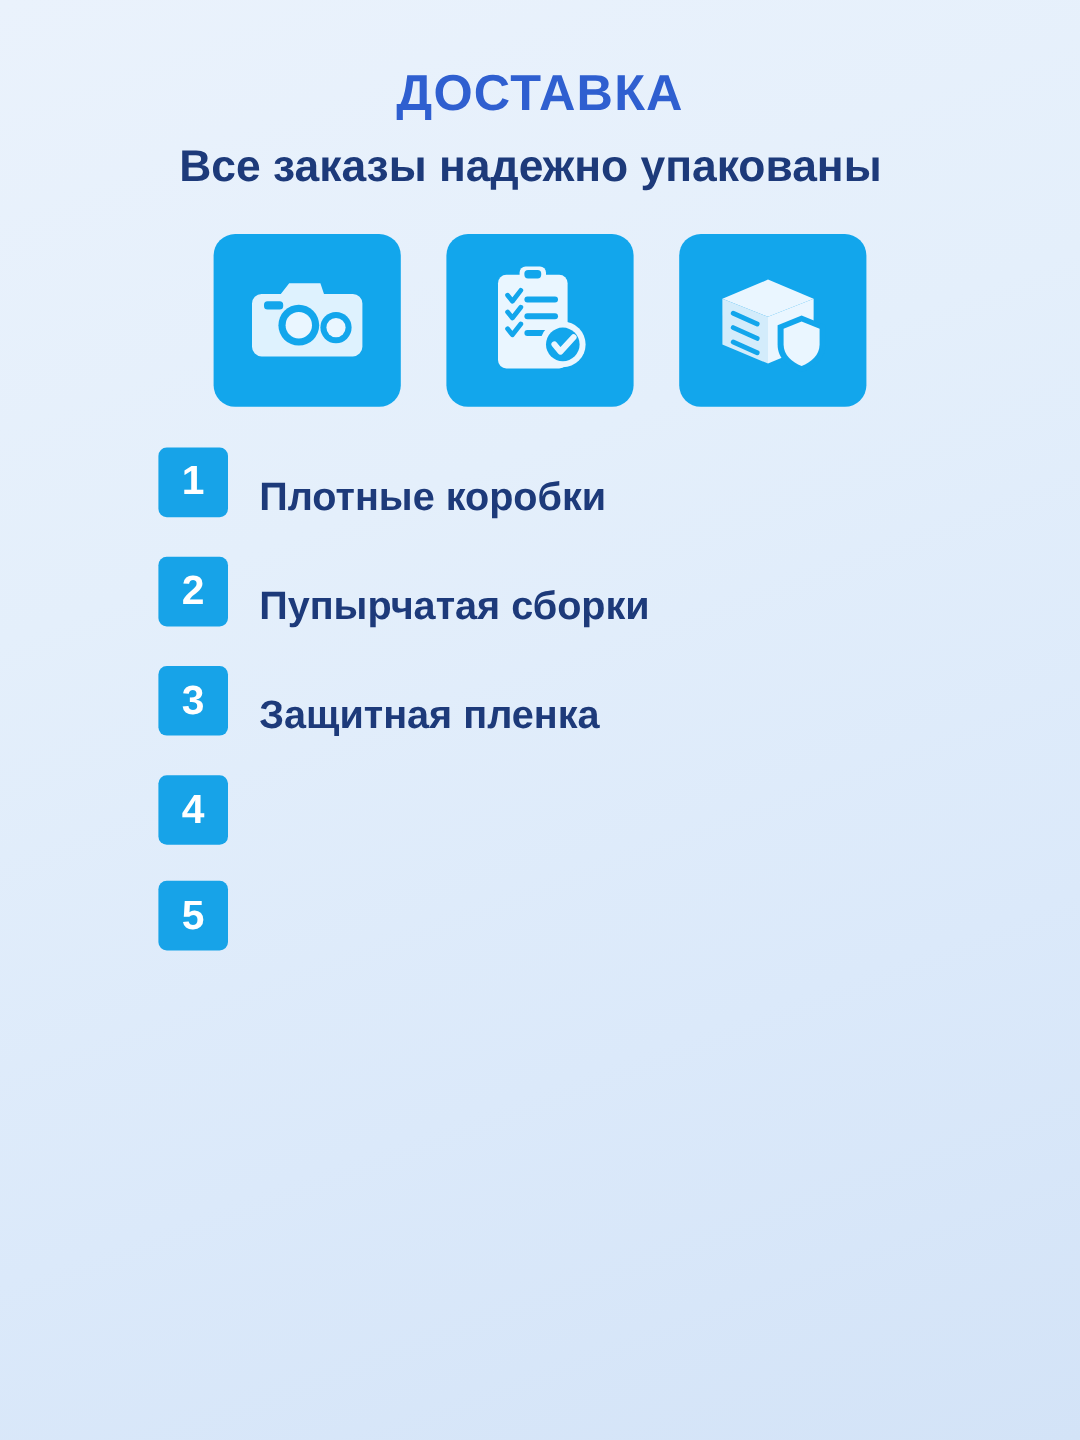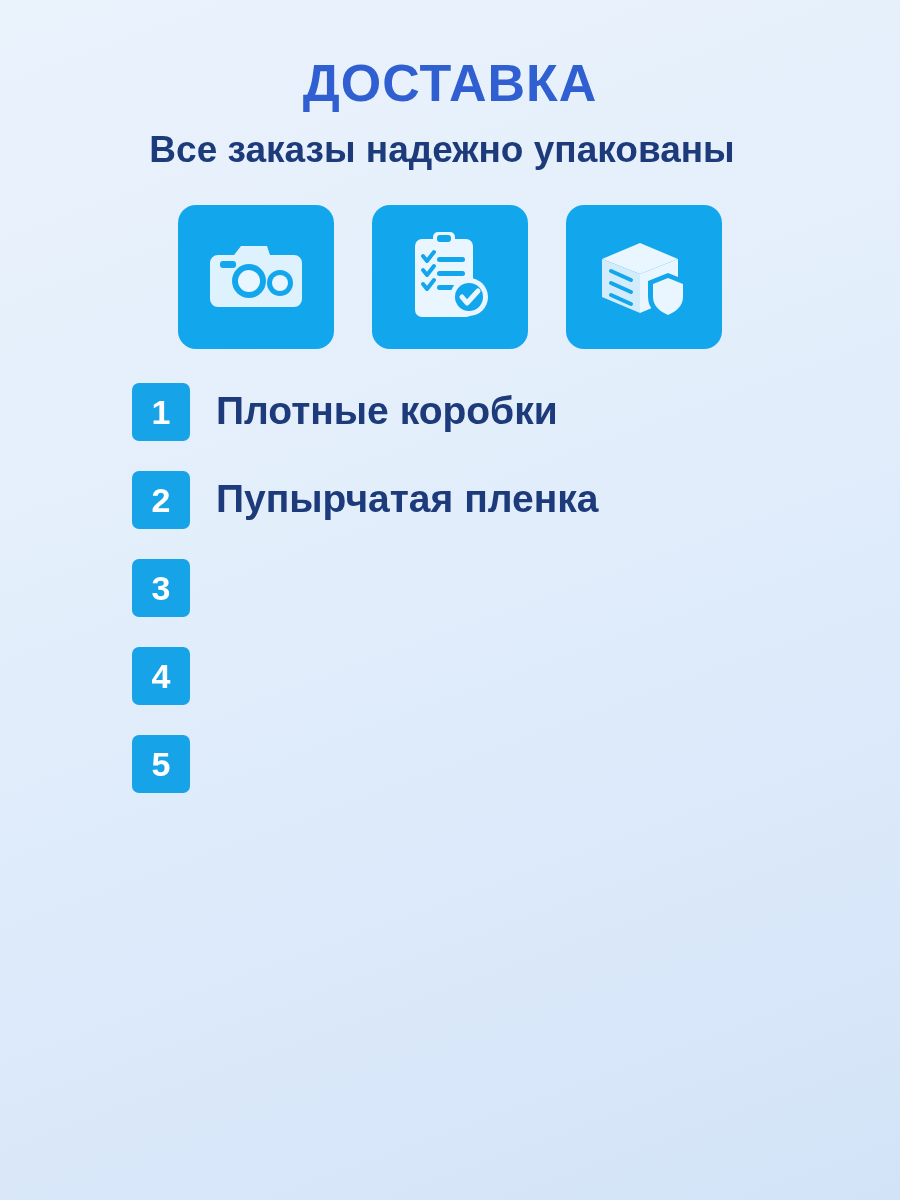--- a/index.html
+++ b/index.html
@@ -18,21 +18,21 @@
     width: 900px;
     height: 1200px;
     box-sizing: border-box;
     padding: 56px 40px 20px 40px;
     display: flex;
     flex-direction: column;
     align-items: center;
   }
 
   .title {
-    font-size: 52px;
+    font-size: 42px;
     font-weight: bold;
     letter-spacing: 1px;
     color: #2f5fd0;
     text-align: center;
     line-height: 1.05;
     margin: 0 0 18px 0;
   }
   .subtitle {
     font-size: 37px;
     font-weight: bold;
@@ -81,26 +81,27 @@
     background: #17a3e8;
     color: #ffffff;
     font-size: 34px;
     font-weight: bold;
     display: flex;
     align-items: center;
     justify-content: center;
     margin-right: 26px;
   }
   .item-label {
-    font-size: 39px;
+    font-size: 33px;
     font-weight: bold;
     color: #1d3a7a;
     line-height: 1.22;
     padding-top: 4px;
     max-width: 610px;
+    margin-top: 17px;
   }
 </style>
 </head>
 <body>
 
 <div class="page">
 
   <h1 class="title">ДОСТАВКА</h1>
   <div class="subtitle">Все заказы надежно упакованы</div>
 
@@ -161,25 +162,26 @@
 
   <div class="list">
 
     <div class="list-item">
       <div class="badge">1</div>
       <div class="item-label">Плотные коробки</div>
     </div>
 
     <div class="list-item">
       <div class="badge">2</div>
-      <div class="item-label">Пупырчатая пленка</div>
+      <div class="item-label">Пупырчатая сборки</div>
     </div>
 
     <div class="list-item">
       <div class="badge">3</div>
+      <div class="item-label">Защитная пленка</div>
     </div>
 
     <div class="list-item">
       <div class="badge">4</div>
     </div>
 
     <div class="list-item">
       <div class="badge">5</div>
     </div>
 

